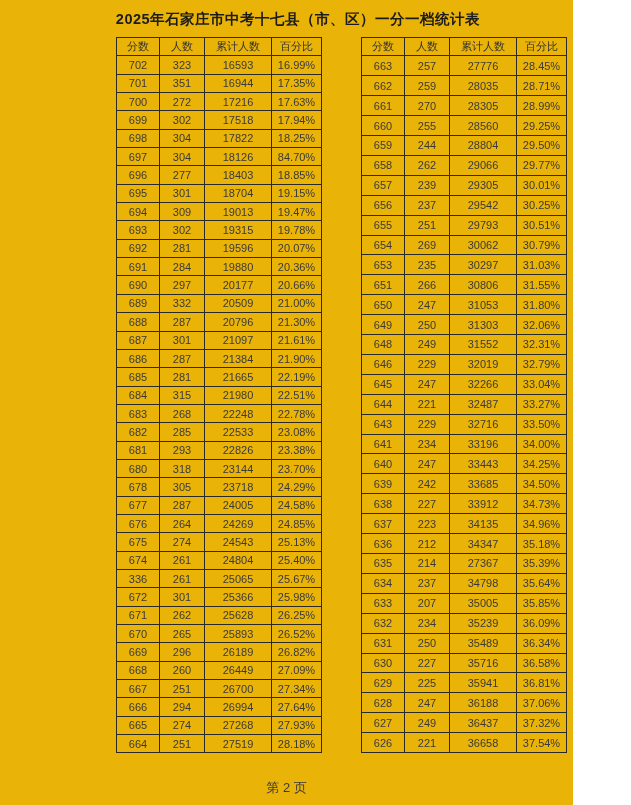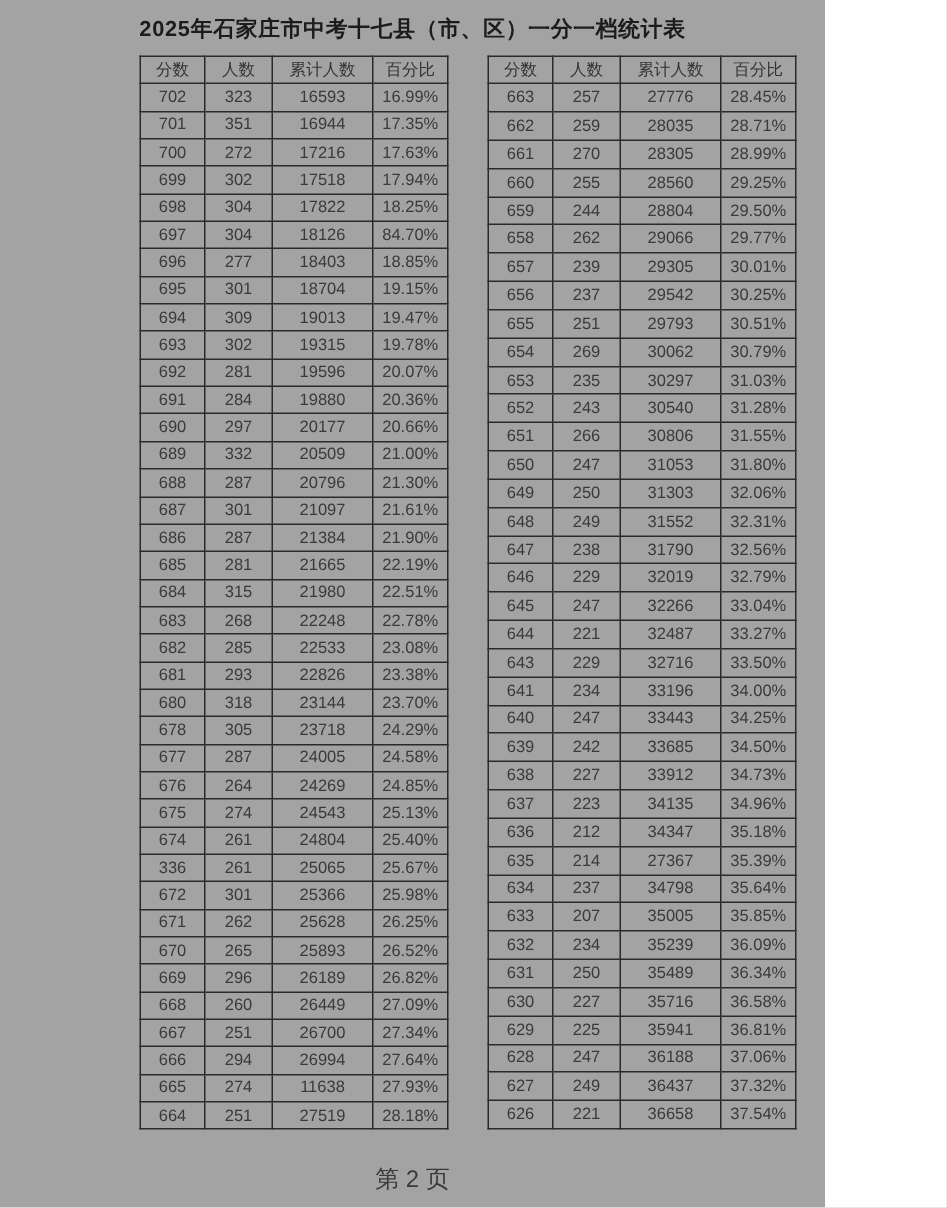--- a/index.html
+++ b/index.html
@@ -4,39 +4,40 @@
 <style>
   html, body {
     margin: 0;
     padding: 0;
     background: #ffffff;
   }
   .page {
     position: relative;
     width: 550px;
     height: 805px;
-    background: #a3a3a3;
+    background: #eab308;
     font-family: "Liberation Sans", sans-serif;
     overflow: hidden;
+    padding-left: 23px;
   }
   .title {
     margin: 0;
     padding-top: 10px;
     height: 22px;
     text-align: center;
     font-size: 14.5px;
     font-weight: bold;
     color: #1c1c1c;
     letter-spacing: 0.5px;
   }
   .tables {
     display: flex;
     margin-top: 5px;
     margin-left: 93px;
-    gap: 26px;
+    gap: 39px;
   }
   table.score-table {
     border-collapse: collapse;
     table-layout: fixed;
     width: 205px;
   }
   table.score-table col.c-score { width: 43px; }
   table.score-table col.c-count { width: 45px; }
   table.score-table col.c-cum   { width: 67px; }
   table.score-table col.c-pct   { width: 50px; }
@@ -55,21 +56,21 @@
   table.score-table th {
     font-weight: normal;
     color: #333333;
   }
   .footer {
     position: absolute;
     left: 0;
     right: 0;
     bottom: 8px;
     text-align: center;
-    font-size: 16px;
+    font-size: 13px;
     color: #3a3a3a;
   }
 </style>
 </head>
 <body>
 
 <div class="page">
   <h1 class="title">2025年石家庄市中考十七县（市、区）一分一档统计表</h1>
 
   <div class="tables">
@@ -301,21 +302,21 @@
           </tr>
           <tr>
             <td>666</td>
             <td>294</td>
             <td>26994</td>
             <td>27.64%</td>
           </tr>
           <tr>
             <td>665</td>
             <td>274</td>
-            <td>11638</td>
+            <td>27268</td>
             <td>27.93%</td>
           </tr>
           <tr>
             <td>664</td>
             <td>251</td>
             <td>27519</td>
             <td>28.18%</td>
           </tr>
         </tbody>
     </table>
@@ -396,26 +397,20 @@
             <td>30062</td>
             <td>30.79%</td>
           </tr>
           <tr>
             <td>653</td>
             <td>235</td>
             <td>30297</td>
             <td>31.03%</td>
           </tr>
           <tr>
-            <td>652</td>
-            <td>243</td>
-            <td>30540</td>
-            <td>31.28%</td>
-          </tr>
-          <tr>
             <td>651</td>
             <td>266</td>
             <td>30806</td>
             <td>31.55%</td>
           </tr>
           <tr>
             <td>650</td>
             <td>247</td>
             <td>31053</td>
             <td>31.80%</td>
@@ -424,26 +419,20 @@
             <td>649</td>
             <td>250</td>
             <td>31303</td>
             <td>32.06%</td>
           </tr>
           <tr>
             <td>648</td>
             <td>249</td>
             <td>31552</td>
             <td>32.31%</td>
-          </tr>
-          <tr>
-            <td>647</td>
-            <td>238</td>
-            <td>31790</td>
-            <td>32.56%</td>
           </tr>
           <tr>
             <td>646</td>
             <td>229</td>
             <td>32019</td>
             <td>32.79%</td>
           </tr>
           <tr>
             <td>645</td>
             <td>247</td>

